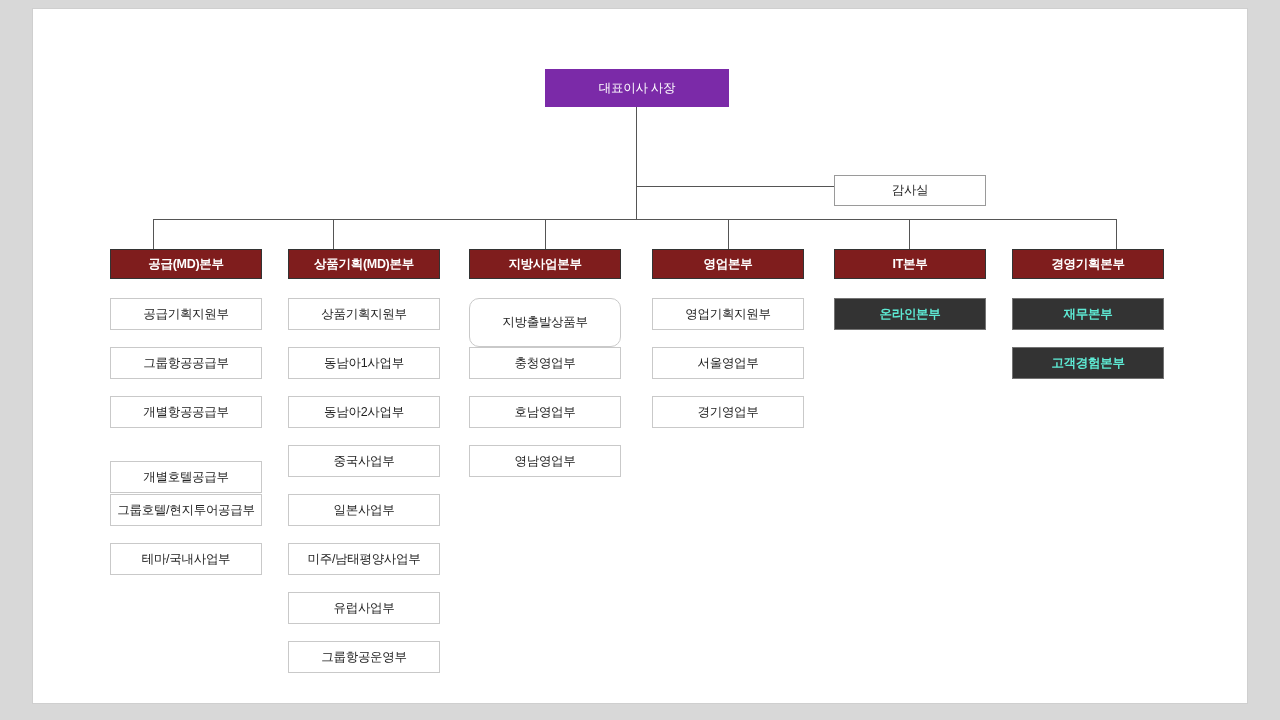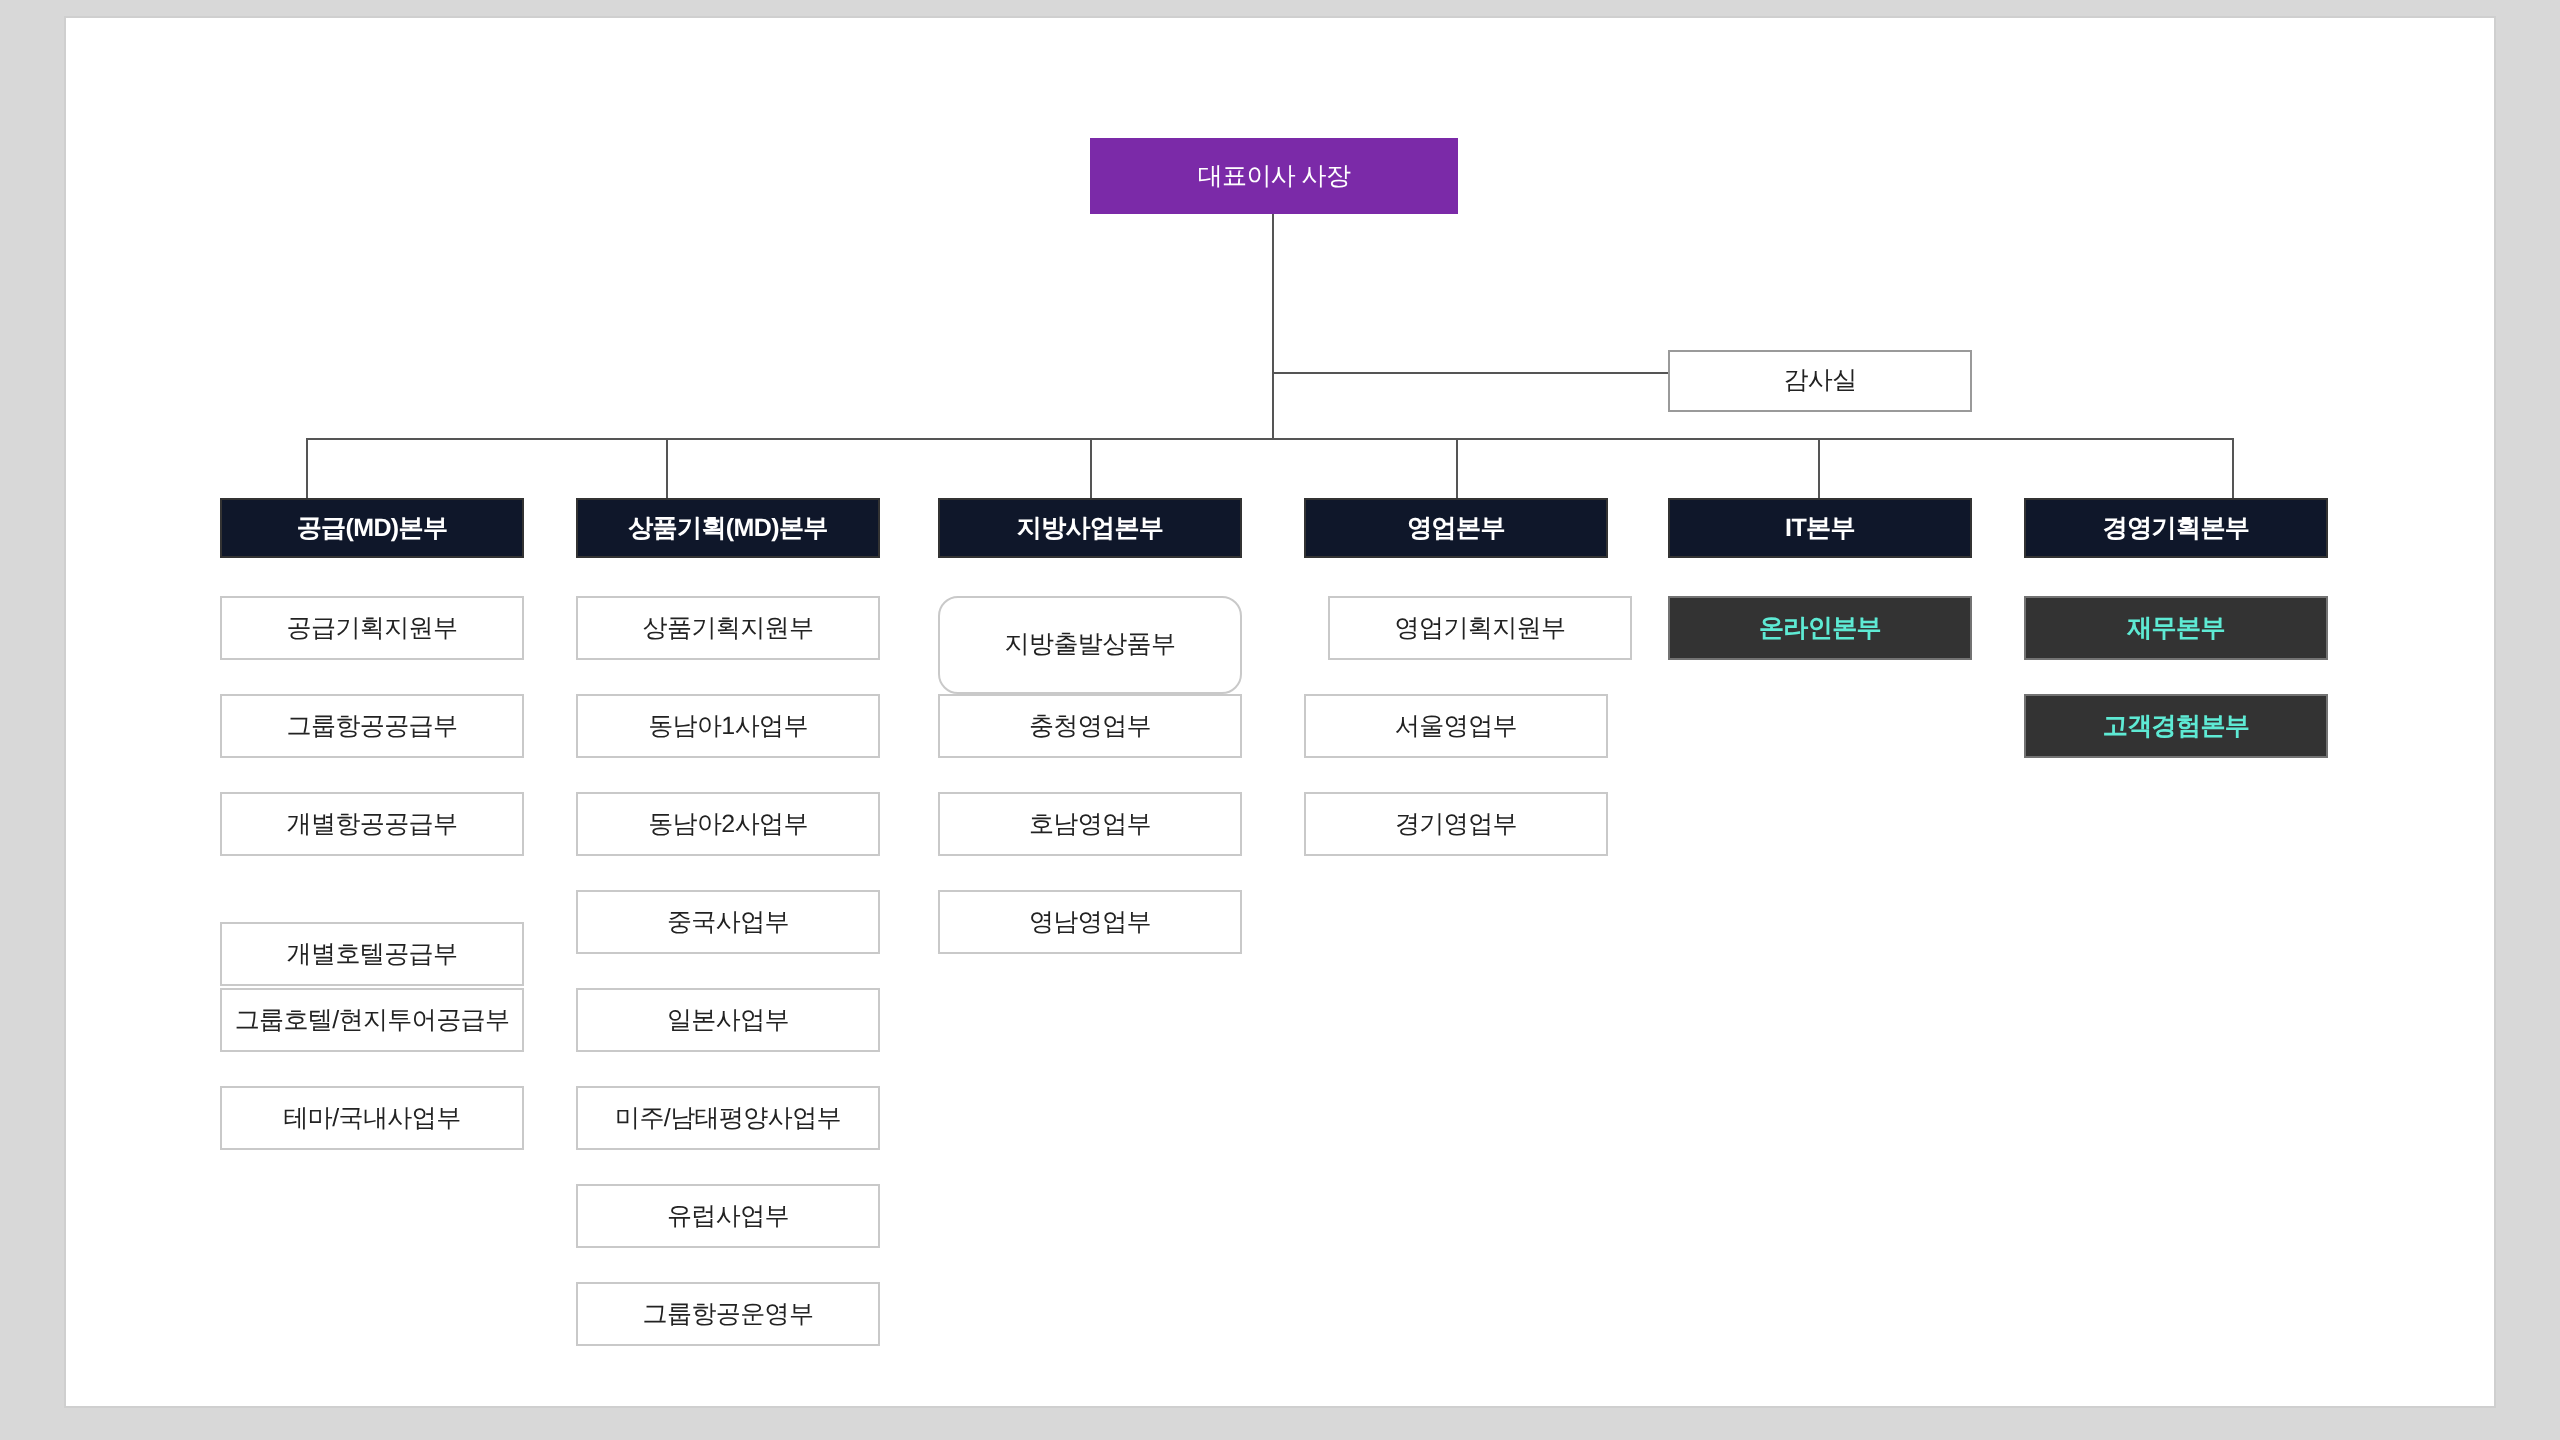--- a/index.html
+++ b/index.html
@@ -33,21 +33,21 @@
     letter-spacing: -0.3px;
     white-space: nowrap;
   }
   .node.root {
     background: #7b2aa8;
     color: #ffffff;
     border: 1px solid #7b2aa8;
     font-weight: normal;
   }
   .node.div-head {
-    background: #0f172a;
+    background: #7f1d1d;
     color: #ffffff;
     border: 1px solid #333333;
     font-weight: bold;
   }
   .node.dark {
     background: #333333;
     color: #5eead4;
     border: 1px solid #737373;
     font-weight: bold;
   }
@@ -153,21 +153,21 @@
   <div class="node plain" style="left:436px; top:436px; width:152px; height:32px;">
     <span>영남영업부</span>
   </div>
   <div class="node plain" style="left:436px; top:387px; width:152px; height:32px;">
     <span>호남영업부</span>
   </div>
 
   <div class="node div-head" style="left:619px; top:240px; width:152px; height:30px;">
     <span>영업본부</span>
   </div>
-  <div class="node plain" style="left:619px; top:289px; width:152px; height:32px;margin-left:12px;">
+  <div class="node plain" style="left:619px; top:289px; width:152px; height:32px;">
     <span>영업기획지원부</span>
   </div>
   <div class="node plain" style="left:619px; top:338px; width:152px; height:32px;">
     <span>서울영업부</span>
   </div>
   <div class="node plain" style="left:619px; top:387px; width:152px; height:32px;">
     <span>경기영업부</span>
   </div>
 
   <div class="node div-head" style="left:801px; top:240px; width:152px; height:30px;">

